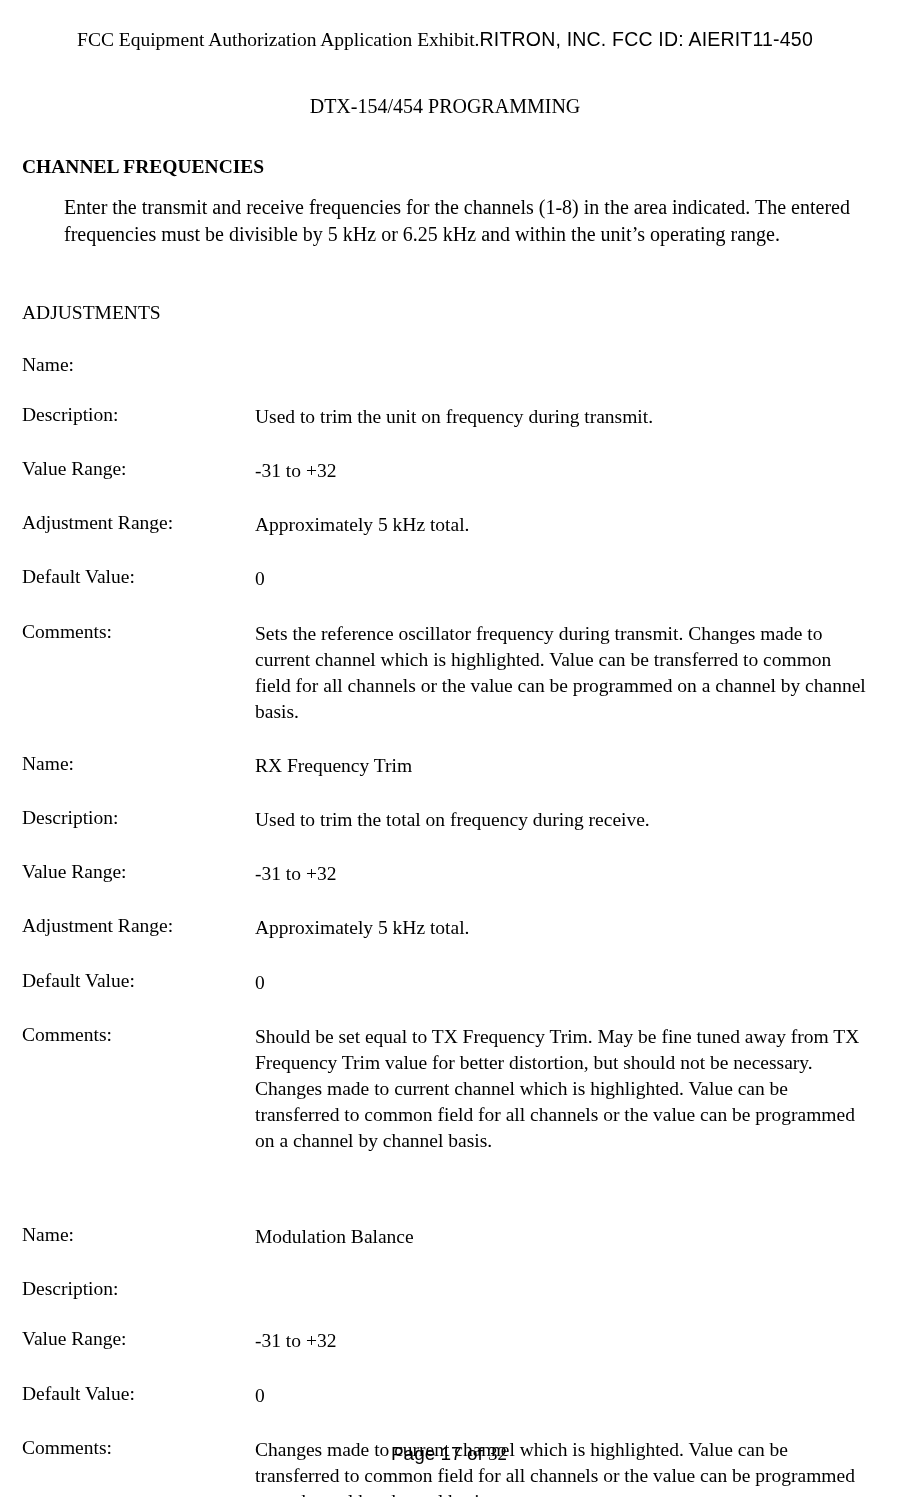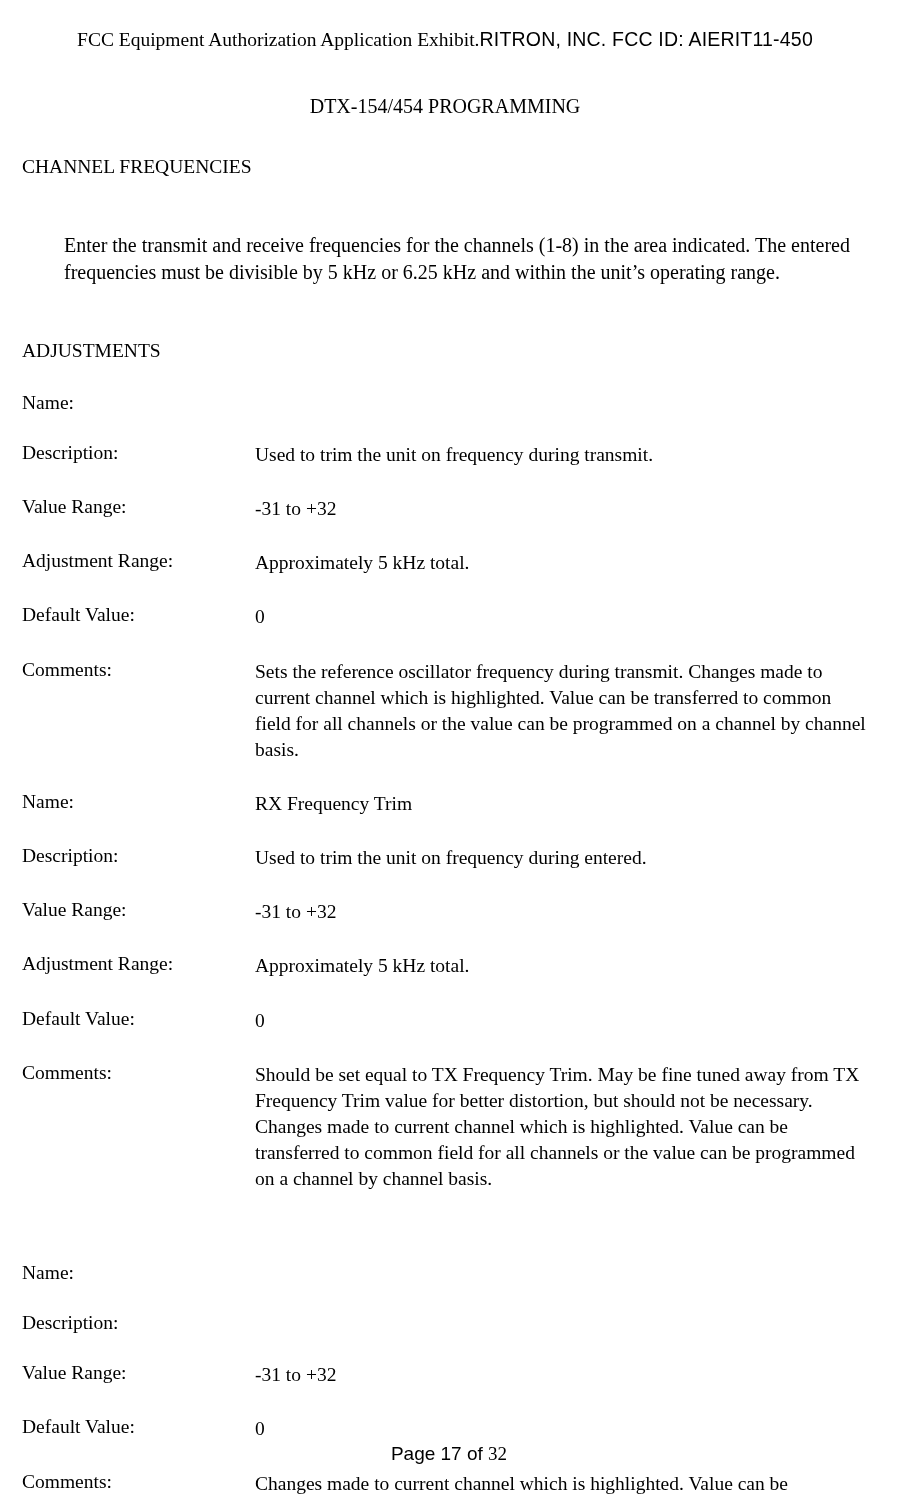--- a/index.html
+++ b/index.html
@@ -27,21 +27,22 @@
       font-size: 19.5px;
       letter-spacing: 0.2px;
     }
     .doc-title {
       text-align: center;
       font-size: 20px;
       margin-bottom: 38px;
     }
     .section-heading {
       font-size: 19.5px;
-      margin-bottom: 54px;
+      margin-bottom: 16px;
+      font-weight: bold;
     }
     .intro-para {
       font-size: 20px;
       line-height: 1.35;
       margin-bottom: 54px;
       margin-left: 42px;
     }
     .adjustments-heading {
       font-size: 19.5px;
       margin-bottom: 30px;
@@ -114,41 +115,42 @@
   <span class="field-label">Comments:</span>
   <span class="field-value">Sets the reference oscillator frequency during transmit. Changes made to current channel which is highlighted.  Value can be transferred to common field for all channels or the value can be programmed on a channel by channel basis.</span>
 </div>
 
 <div class="field-row">
   <span class="field-label">Name:</span>
   <span class="field-value">RX Frequency Trim</span>
 </div>
 <div class="field-row">
   <span class="field-label">Description:</span>
-  <span class="field-value">Used to trim the unit on frequency during entered.</span>
+  <span class="field-value">Used to trim the total on frequency during receive.</span>
 </div>
 <div class="field-row">
   <span class="field-label">Value Range:</span>
   <span class="field-value">-31 to +32</span>
 </div>
 <div class="field-row">
   <span class="field-label">Adjustment Range:</span>
   <span class="field-value">Approximately 5 kHz total.</span>
 </div>
 <div class="field-row">
   <span class="field-label">Default Value:</span>
   <span class="field-value">0</span>
 </div>
 <div class="field-row big-gap">
   <span class="field-label">Comments:</span>
   <span class="field-value">Should be set equal to TX Frequency Trim.  May be fine tuned away from TX Frequency Trim value for better distortion, but should not be necessary.  Changes made to current channel which is highlighted.  Value can be transferred to common field for all channels or the value can be programmed on a channel by channel basis.</span>
 </div>
 
 <div class="field-row">
   <span class="field-label">Name:</span>
+  <span class="field-value">Modulation Balance</span>
 </div>
 <div class="field-row">
   <span class="field-label">Description:</span>
 </div>
 <div class="field-row">
   <span class="field-label">Value Range:</span>
   <span class="field-value">-31 to +32</span>
 </div>
 <div class="field-row">
   <span class="field-label">Default Value:</span>

